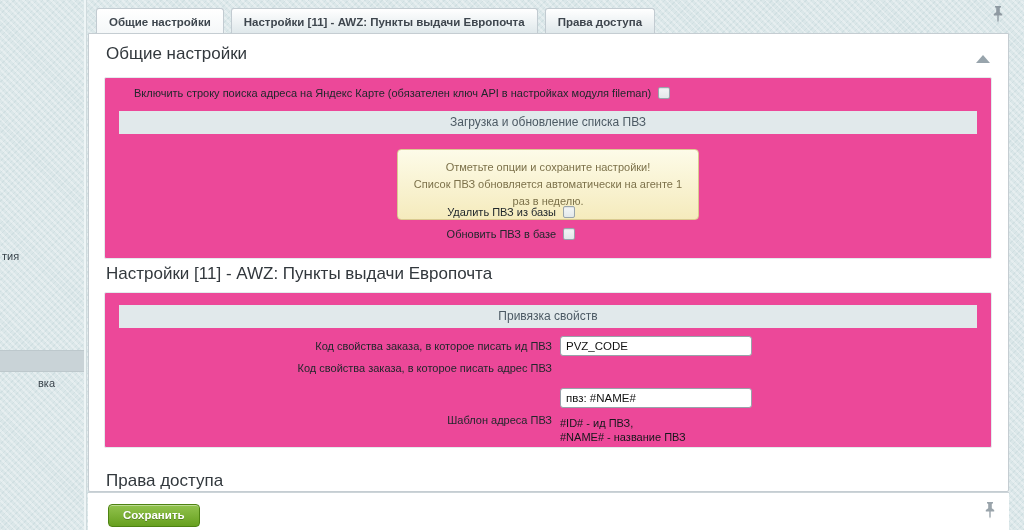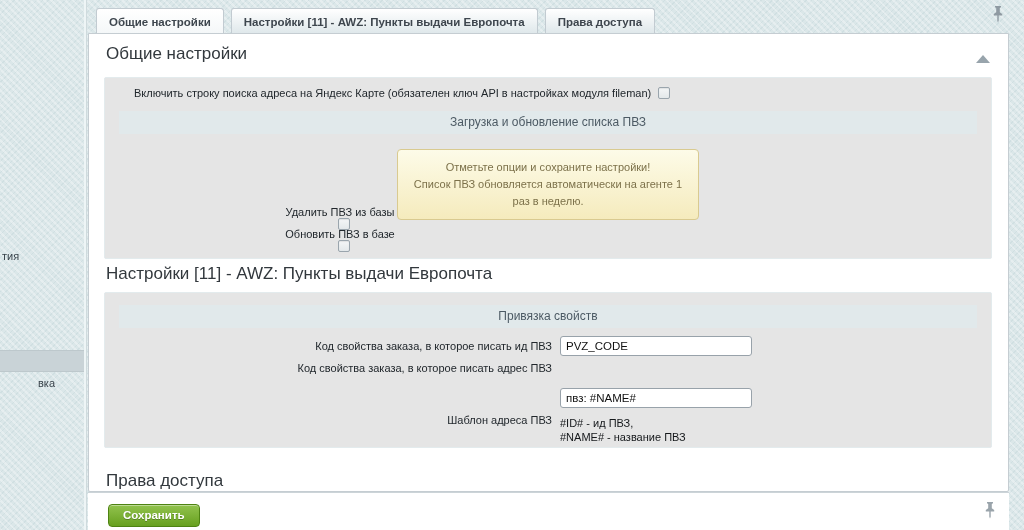--- a/index.html
+++ b/index.html
@@ -59,21 +59,21 @@
   }
   .section-title {
     position: absolute; left: 17px; font-size: 17px; color: #32383d; white-space: nowrap;
   }
   .title-1 { top: 10px; }
   .title-2 { top: 230px; }
   .title-3 { top: 437px; }
 
   .optbox {
     position: absolute; left: 15px; width: 888px;
-    background: #e5e5e5; border: 1px solid #e3ebed; border-radius: 2px;
+    background: #ec4899; border: 1px solid #e3ebed; border-radius: 2px;
   }
   .optbox-1 { top: 43px; height: 182px; }
   .optbox-2 { top: 258px; height: 156px; }
 
   .group-header {
     position: absolute; left: 14px; right: 14px; height: 23px; line-height: 23px;
     background: #e1e9eb; text-align: center;
     font-size: 12px; font-weight: normal; color: #4c5a64;
   }
   .gh-1 { top: 33px; }
@@ -92,21 +92,21 @@
   }
 
   .notice {
     position: absolute; left: 50%; transform: translateX(-50%); top: 71px;
     width: 302px; padding: 9px 10px; text-align: center;
     font-size: 11px; line-height: 17px; color: #7c714a;
     background: linear-gradient(#fdfbe8, #f5ebbd);
     border: 1px solid #d9ca90; border-radius: 4px;
   }
 
-  .check-row { left: 0; width: 470px; justify-content: flex-end; flex-direction: column; }
+  .check-row { left: 0; width: 470px; justify-content: flex-end; }
   .check-row .opt-label { text-align: right; }
   .cr-1 { top: 128px; }
   .cr-2 { top: 150px; }
 
   .field-row { left: 0; }
   .field-label { width: 447px; text-align: right; font-size: 11px; color: #21272c; }
   .fr-1 { top: 43px; }
   .fr-2 { top: 69px; }
   .fr-3 { top: 95px; }
   .text-input {

